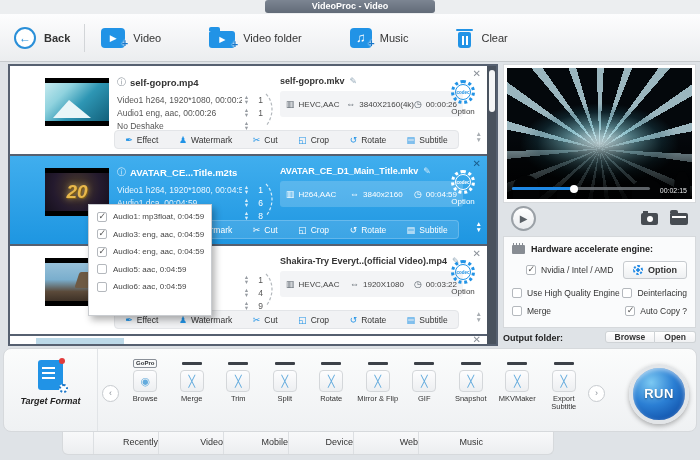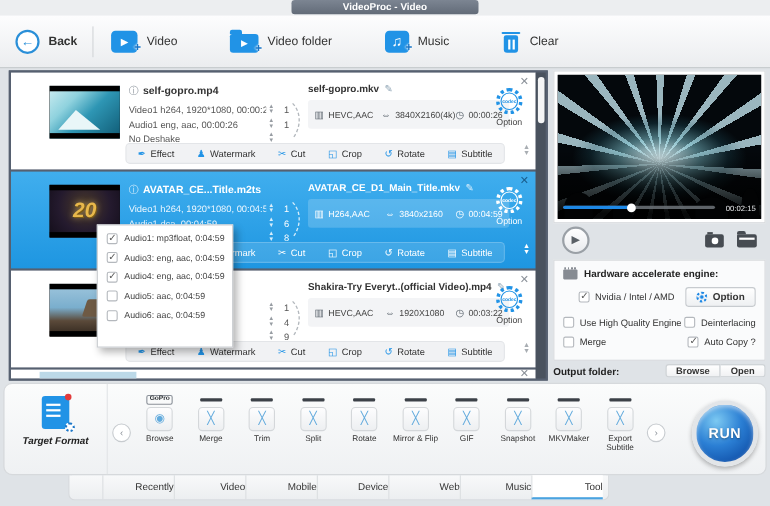--- a/index.html
+++ b/index.html
@@ -750,14 +750,13 @@
 </div>
 
 <div class="tabs">
   <div class="tab-lead"></div>
   <div class="tab">Recently</div>
   <div class="tab">Video</div>
   <div class="tab">Mobile</div>
   <div class="tab">Device</div>
   <div class="tab">Web</div>
   <div class="tab">Music</div>
-  <div class="tab active">Tool</div>
 </div>
 
 </body></html>

